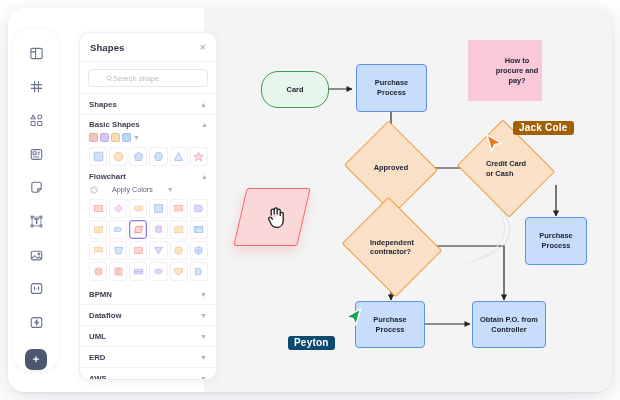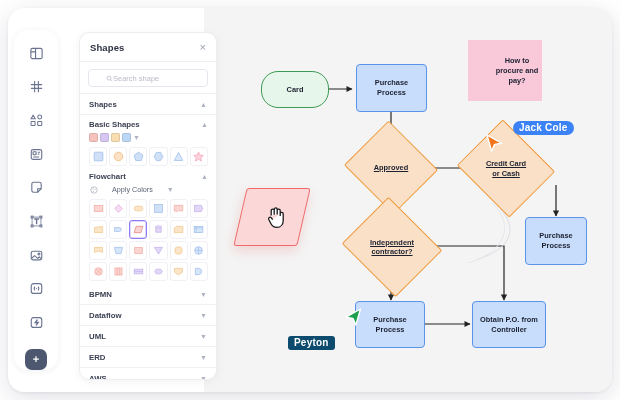--- a/index.html
+++ b/index.html
@@ -83,32 +83,32 @@
   .n-proc{border:1px solid #5b93e8;background:#c7ddfb;border-radius:4px;}
   .n-note{background:#f9c8d9;}
   .n-note .lbl{font-weight:700;}
   .diamond{position:absolute;}
   .diamond .dshape{
     position:absolute;inset:0;background:#f9e0c6;border:1px solid #ef9a3d;
     transform:rotate(45deg);border-radius:2px;
   }
   .diamond .dlbl{
     position:absolute;inset:0;display:flex;align-items:center;justify-content:center;
-    text-align:center;font-size:7.4px;line-height:9.5px;font-weight:600;color:#1c2030;text-decoration:underline;
+    text-align:left;font-size:7.4px;line-height:9.5px;font-weight:600;color:#1c2030;
   }
   
   .drag-shape{
     position:absolute;left:232px;top:180px;width:62px;height:56px;
     background:#fbd7d7;border:1.6px solid #ef6b6b;
     transform:skewX(-13deg);border-radius:3px;
     box-shadow:0 5px 12px rgba(230,90,90,.22);
   }
   
   .badge{position:absolute;font-size:10px;font-weight:700;color:#fff;padding:1px 6px 2px;border-radius:3px;letter-spacing:.2px;}
-  .badge-orange{background:#3b82f6;border-radius:7px;}
+  .badge-orange{background:#a16207;}
   .badge-green{background:#0c4a6e;margin-top:44px;}
   svg{display:block;overflow:visible;}
 </style>
 </head>
 <body>
 
 <div class="app">
 
   <div class="canvas">
 

